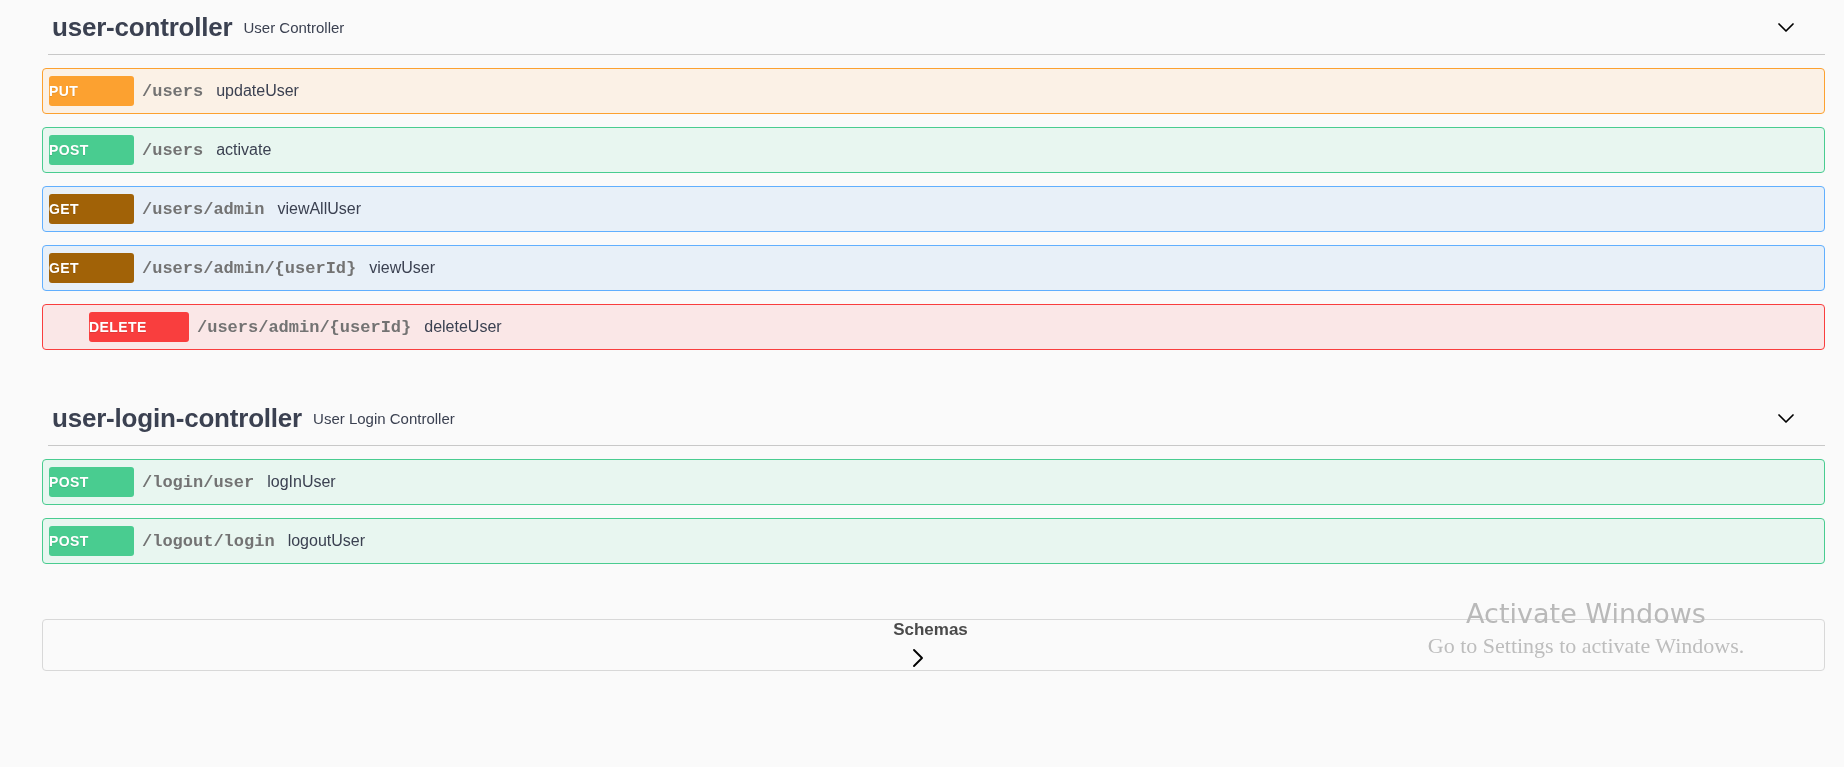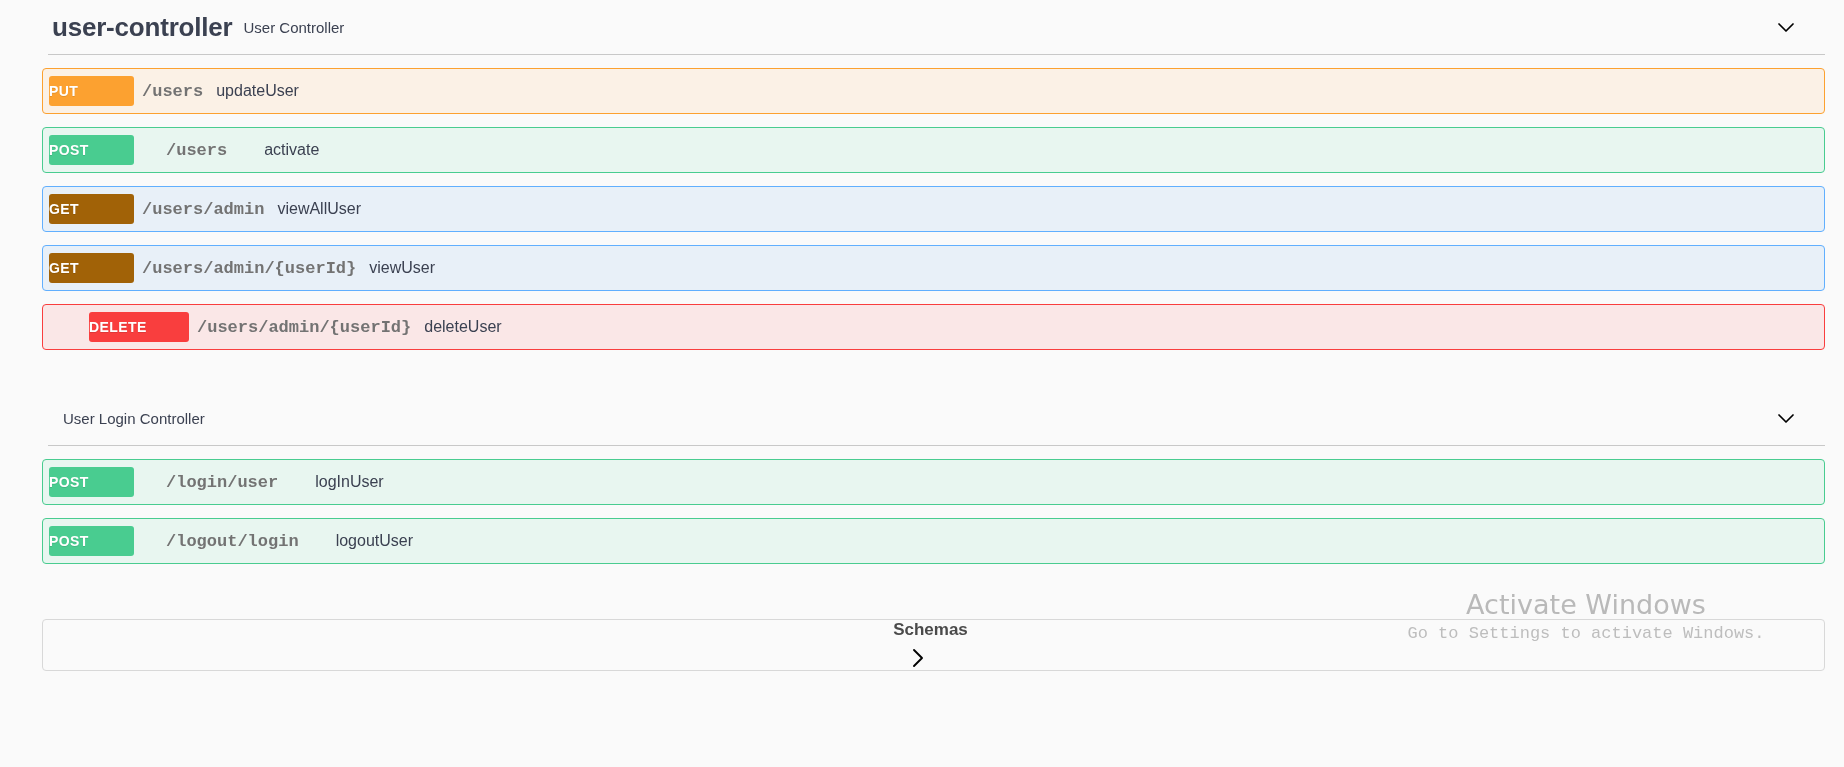--- a/index.html
+++ b/index.html
@@ -110,21 +110,21 @@
   }
   .op-spacer { flex: 1 1 auto; }
 
   
   .m-put    { background: #fca130; }
   .m-post   { background: #49cc90; }
   .m-get    { background: #a16207; }
   .m-delete { background: #f93e3e; }
 
   .row-put    { background: #fbf1e6; border-color: #fca130; }
-  .row-post   { background: #e8f6f0; border-color: #49cc90; gap: 24px; }
+  .row-post   { background: #e8f6f0; border-color: #49cc90; }
   .row-get    { background: #e8f0f8; border-color: #61affe; }
   .row-delete { background: #fae7e7; border-color: #f93e3e; padding-left: 40px; }
 
   
   .schemas-wrap {
     padding: 0 19px 0 42px;
   }
   .schemas {
     display: flex;
     align-items: center;
@@ -150,37 +150,37 @@
     margin-right: 28px;
   }
   .chevron-right svg { display: block; }
   .gap-md { height: 28px; }
   .gap-lg { height: 42px; }
 
   
   .watermark {
     position: absolute;
     right: 28px;
-    bottom: 40px;
+    bottom: 24px;
     text-align: center;
     pointer-events: none;
     user-select: none;
     width: 460px;
   }
   .wm-title {
     font-size: 27px;
     color: #b9b9b9;
     font-family: "DejaVu Sans", sans-serif;
     font-weight: 400;
     line-height: 1.15;
   }
   .wm-sub {
-    font-size: 17px;
+    font-size: 22px;
     color: #bdbdbd;
-    font-family: Liberation Mono, monospace;
+    font-family: Liberation Serif, serif;
     margin-top: 4px;
   }
 </style>
 </head>
 <body>
 
 <div id="page">
 
   <div class="section">
     <div class="section-header">
@@ -232,20 +232,21 @@
         <span class="op-spacer"></span>
       </div>
 
     </div>
   </div>
 
   <div class="gap-md"></div>
 
   <div class="section">
     <div class="section-header">
+      <span class="section-title">user-login-controller</span>
       <span class="section-desc">User Login Controller</span>
       <span class="section-spacer"></span>
       <span class="chevron">
         <svg viewBox="0 0 24 24" width="24" height="24" fill="none" stroke="#000000" stroke-width="1.7" stroke-linecap="round" stroke-linejoin="round">
             <polyline points="5 9 12 16 19 9"></polyline>
           </svg>
       </span>
     </div>
     <div class="section-divider"></div>
 

